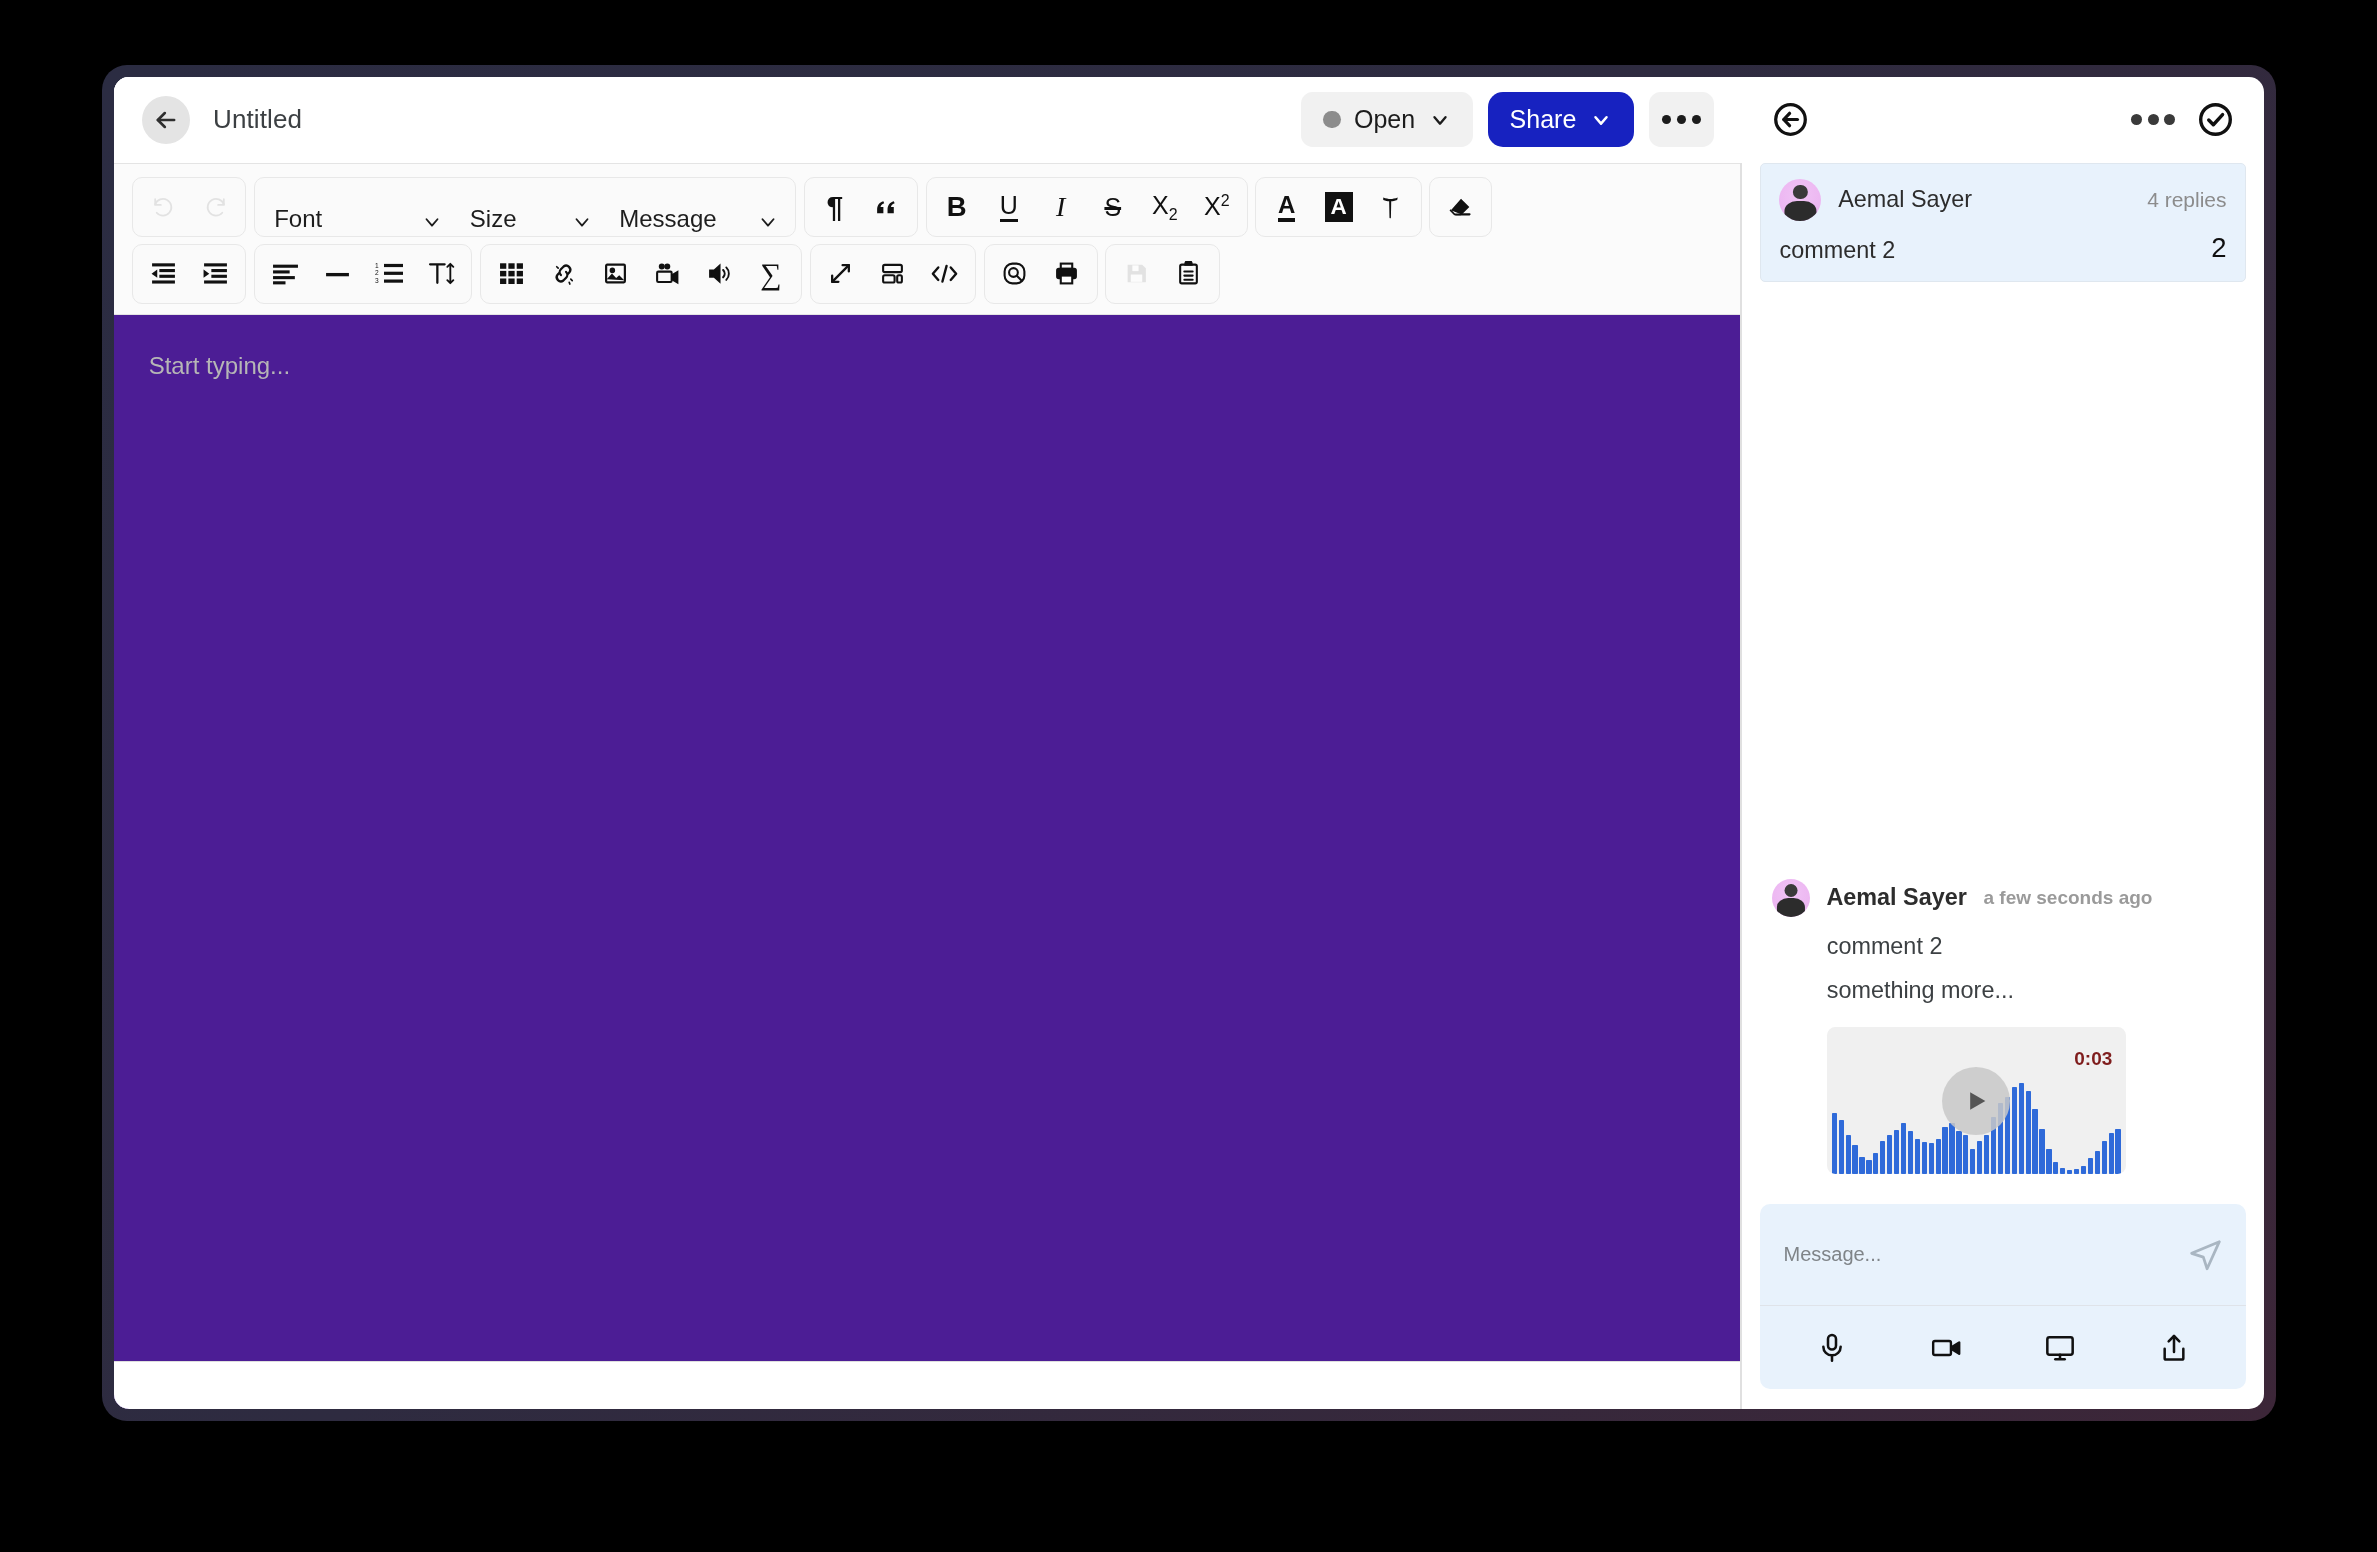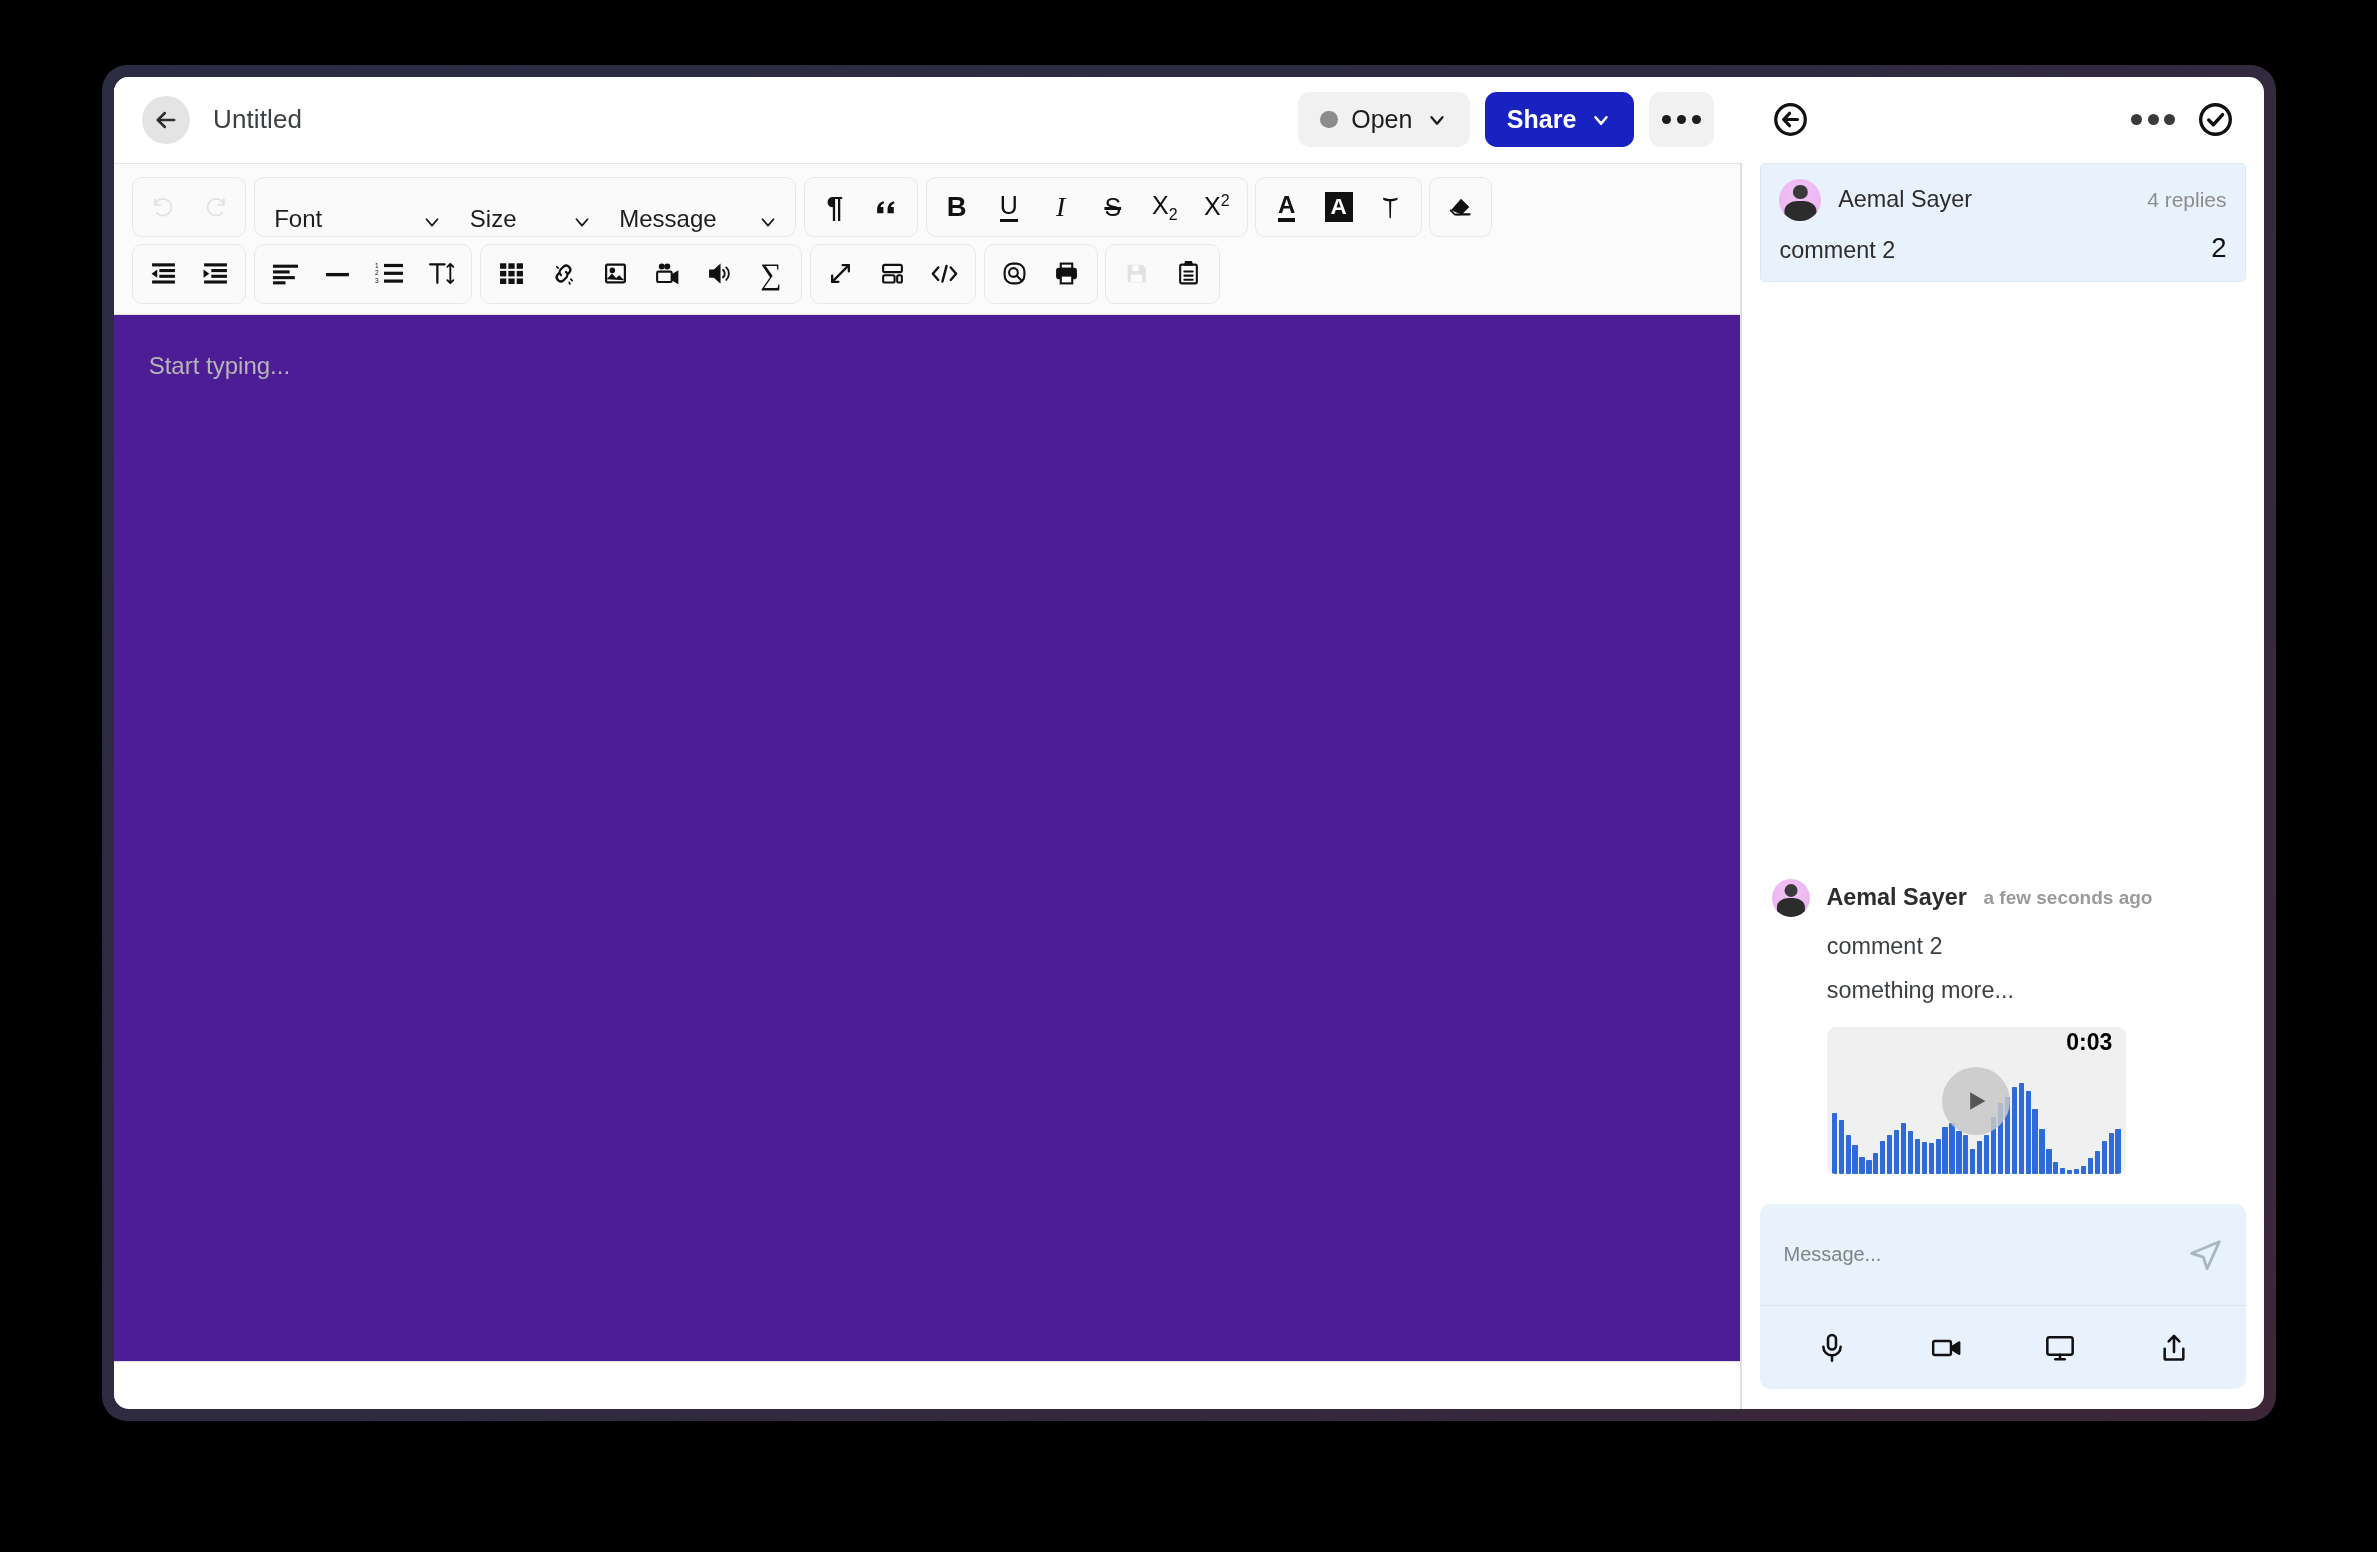--- a/index.html
+++ b/index.html
@@ -74,21 +74,21 @@
     gap: 13.4px;
     border: none;
     cursor: pointer;
     font-family: "Liberation Sans", sans-serif;
   }
   #status-pill { background: #f1f1f1; color: #1c1c1c; justify-content: space-between; }
   .status-dot {
     width: 17.5px; height: 17.5px; border-radius: 50%;
     background: #8c8c8c; flex: none;
   }
-  #share-pill { background: #1722c0; color: #ffffff; font-weight: 700; }
+  #share-pill { background: #1722c0; color: #ffffff; font-weight: 400; border-radius: 15px; }
   #more-pill {
     background: #f1f1f1; width: 65px; justify-content: center; padding: 0;
   }
   .dots {
     display: flex; gap: 5.8px; align-items: center;
   }
   .dots i { width: 9.2px; height: 9.2px; border-radius: 50%; background: #1c1c1c; display:block; }
 
   
   #toolbar {
@@ -213,22 +213,22 @@
   
   #audio-player {
     margin: 23.4px 0 0 55px;
     width: 299px; height: 147px;
     background: #f0f0f0;
     border-radius: 8.3px;
     position: relative;
     overflow: hidden;
   }
   #audio-duration {
-    position: absolute; top: 2px; right: 13.4px;
-    font-size: 23px; color: #000000; font-weight: 700;
+    position: absolute; top: 21px; right: 13.4px;
+    font-size: 19px; color: #7f1d1d; font-weight: 700;
   }
   #play-circle {
     position: absolute; left: 50%; top: 50%;
     transform: translate(-50%,-50%);
     width: 68px; height: 68px; border-radius: 50%;
     background: rgba(200,200,200,0.85);
     display: flex; align-items: center; justify-content: center;
     cursor: pointer;
   }
   #waveform {

